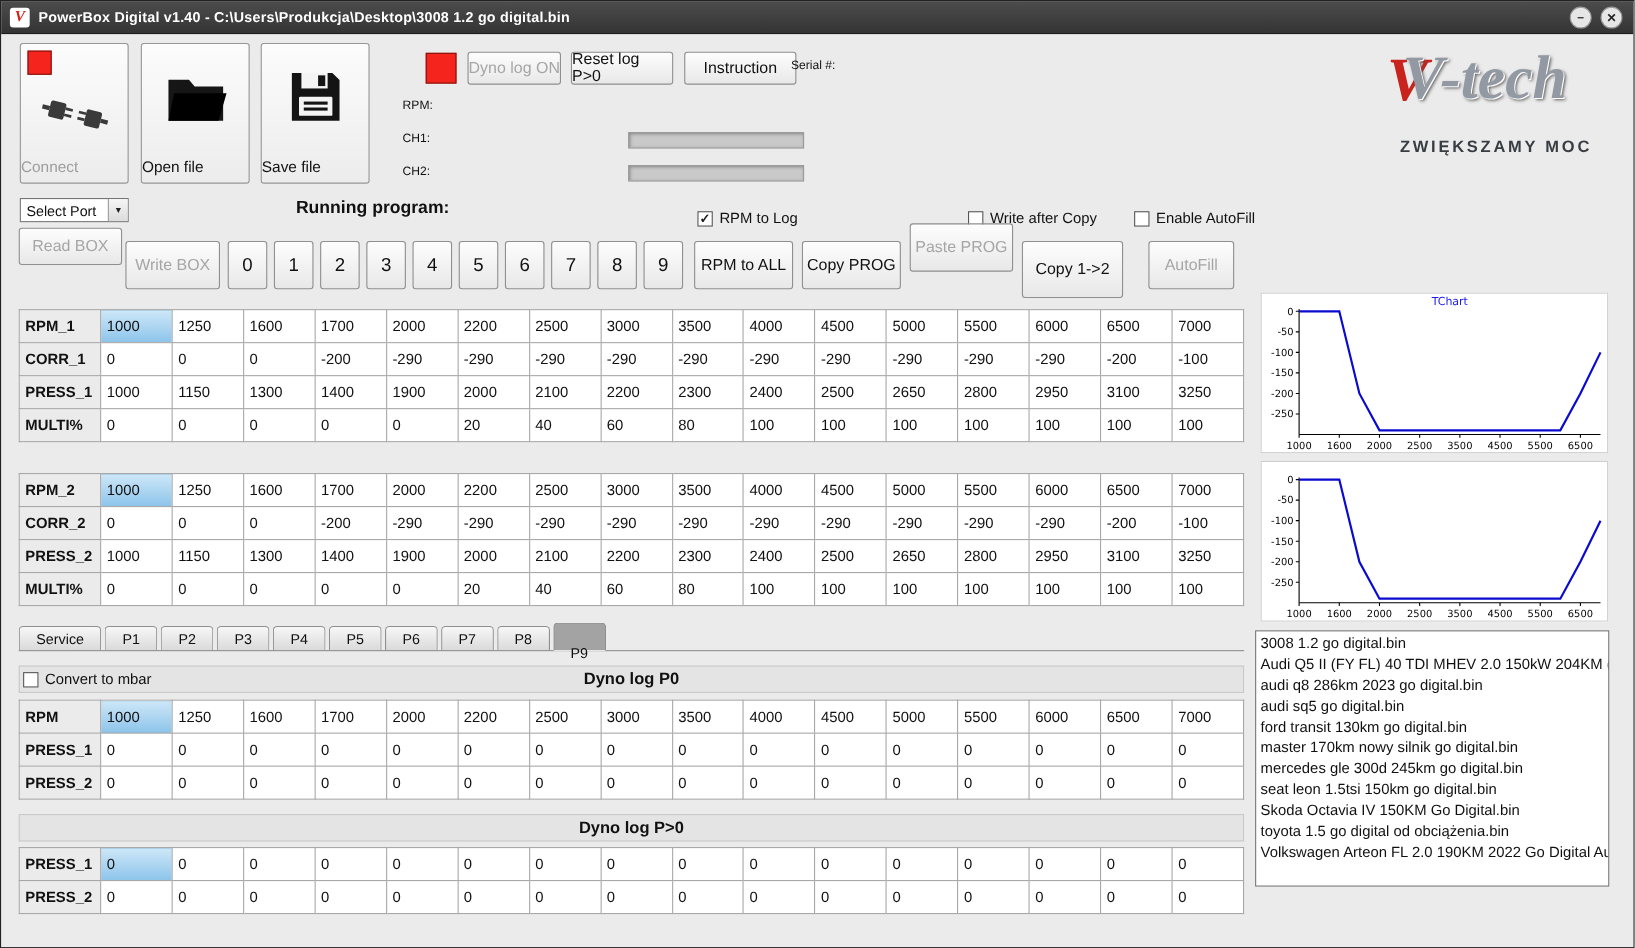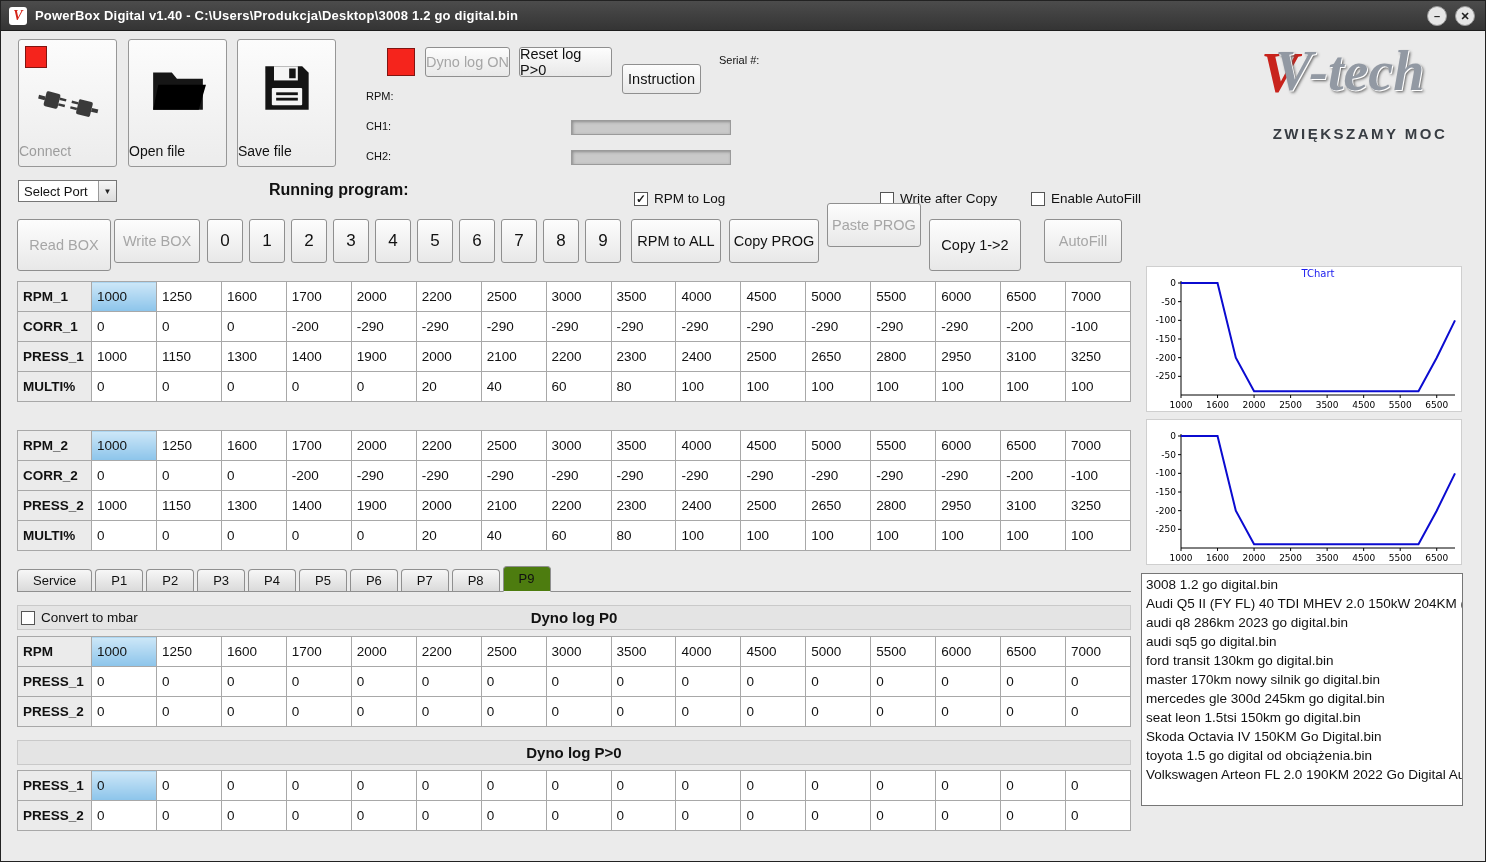--- a/index.html
+++ b/index.html
@@ -49,21 +49,21 @@
   
   .grid{position:absolute;left:16px;border-collapse:collapse;table-layout:fixed;width:1114px;background:#fff}
   .grid td{border:1px solid #a8a8a8;height:30px;padding:0 5px;font-size:13.5px;overflow:hidden;white-space:nowrap;background:#fff}
   .grid td.rowhdr{background:#ebebeb;font-weight:bold}
   .grid td.sel{background:linear-gradient(#cde7f8,#8cc4ea)}
   col.hdrcol{width:74px}
 
   
   .tabwrap{position:absolute;left:16px;top:565px;width:1114px;height:26px;display:flex;align-items:flex-end;border-bottom:1px solid #8f8f8f}
   .tab{height:22px;padding:3px 15px 0;font-size:13px;background:linear-gradient(#f7f7f7,#dadada);border:1px solid #8f8f8f;border-bottom:none;border-radius:4px 4px 0 0;margin-right:3px}
-  .tab.active{height:26px;padding-top:4px;background:#4d7c0f;margin-bottom:-1px;border-bottom:1px solid #ededed}
+  .tab.active{height:26px;padding-top:19px;background:#a3a3a3;margin-bottom:-1px;border-bottom:1px solid #ededed}
 
   
   .dynostrip{position:absolute;left:16px;width:1114px;height:25px;background:#e4e4e4;border:1px solid #c9c9c9;display:flex;align-items:center;justify-content:center;font-weight:bold;font-size:15px}
 
   
   .chartbox{position:absolute;left:1145px;width:316px;height:146px;background:#fff;border:1px solid #cfcfcf}
   .chartbox svg{display:block}
   svg text{font-family:"DejaVu Sans",sans-serif}
   .filelist{position:absolute;left:1140px;top:572px;width:322px;height:233px;background:#fff;border:1px solid #767676;overflow:hidden;padding-top:1px}
   .fileitem{font-size:13.5px;line-height:19px;padding:0 4px;white-space:nowrap}
@@ -127,21 +127,21 @@
         <rect x="14" y="33" width="20" height="2.6" fill="#141414"></rect>
       </svg>
     </span>
     <span class="lbl">Save file</span>
   </div>
 
   <span class="redsq solo"></span>
 
   <div class="btn disabled" style="left:424px;top:46px;width:85px;height:30px">Dyno log ON</div>
   <div class="btn" style="left:518px;top:46px;width:93px;height:30px">Reset log P&gt;0</div>
-  <div class="btn" style="left:621px;top:63px;width:79px;height:30px">Instruction</div>
+  <div class="btn" style="left:621px;top:46px;width:102px;height:30px">Instruction</div>
   <span class="lab" style="left:718px;top:53px">Serial #:</span>
 
   <span class="lab" style="left:365px;top:89px">RPM:</span>
   <span class="lab" style="left:365px;top:119px">CH1:</span>
   <span class="lab" style="left:365px;top:149px">CH2:</span>
   <div class="pbar" style="top:119px"></div>
   <div class="pbar" style="top:149px"></div>
 
   <div class="combo">
     <span class="txt">Select Port</span>
@@ -155,21 +155,21 @@
   </label>
   <label class="cb" id="cb-writeaftercopy" style="left:879px;top:190px">
     <span class="cbbox"></span>
     <span>Write after Copy</span>
   </label>
   <label class="cb" id="cb-enableautofill" style="left:1030px;top:190px">
     <span class="cbbox"></span>
     <span>Enable AutoFill</span>
   </label>
 
-  <div class="btn disabled" style="left:16px;top:218px;width:94px;height:52px">Read BOX</div>
+  <div class="btn disabled" style="left:16px;top:206px;width:94px;height:34px">Read BOX</div>
   <div class="btn disabled" style="left:113px;top:218px;width:86px;height:44px">Write BOX</div>
   <div class="digits" id="digits">
       <div class="btn digit">0</div>
       <div class="btn digit">1</div>
       <div class="btn digit">2</div>
       <div class="btn digit">3</div>
       <div class="btn digit">4</div>
       <div class="btn digit">5</div>
       <div class="btn digit">6</div>
       <div class="btn digit">7</div>

